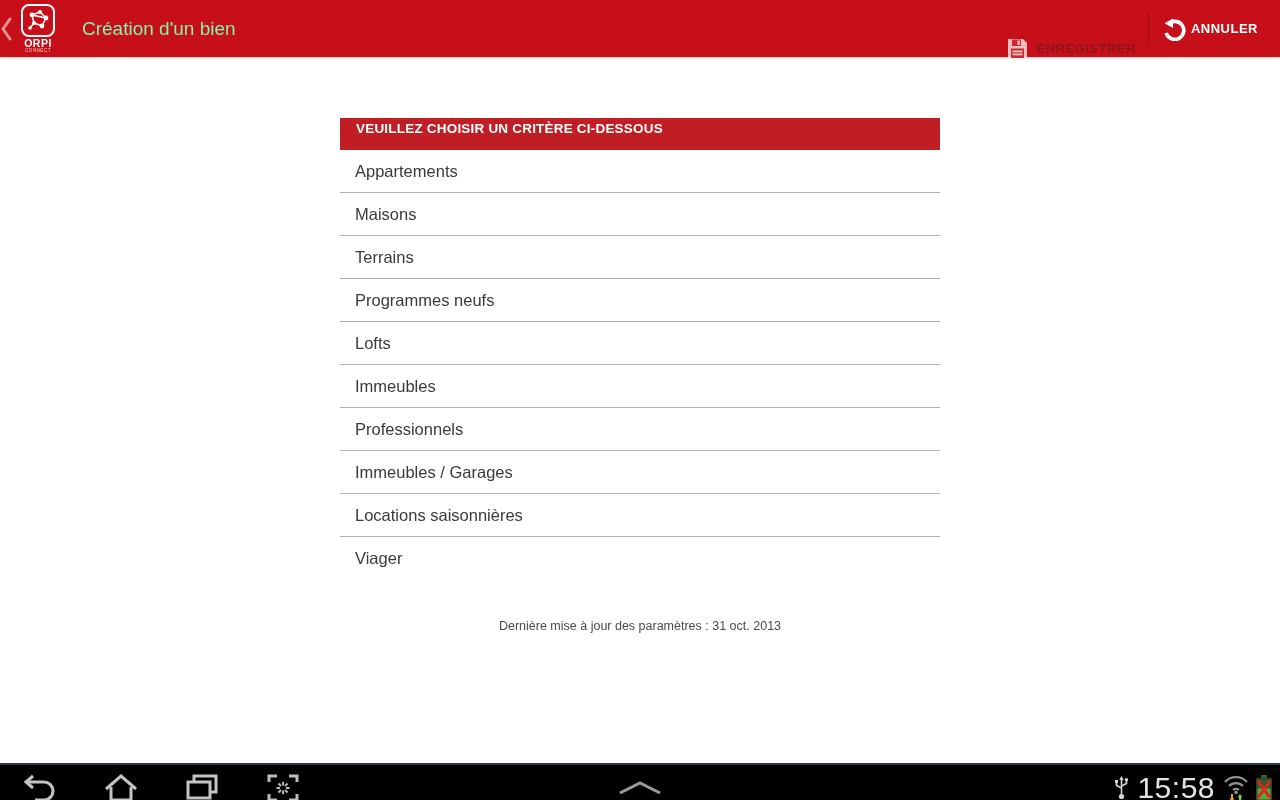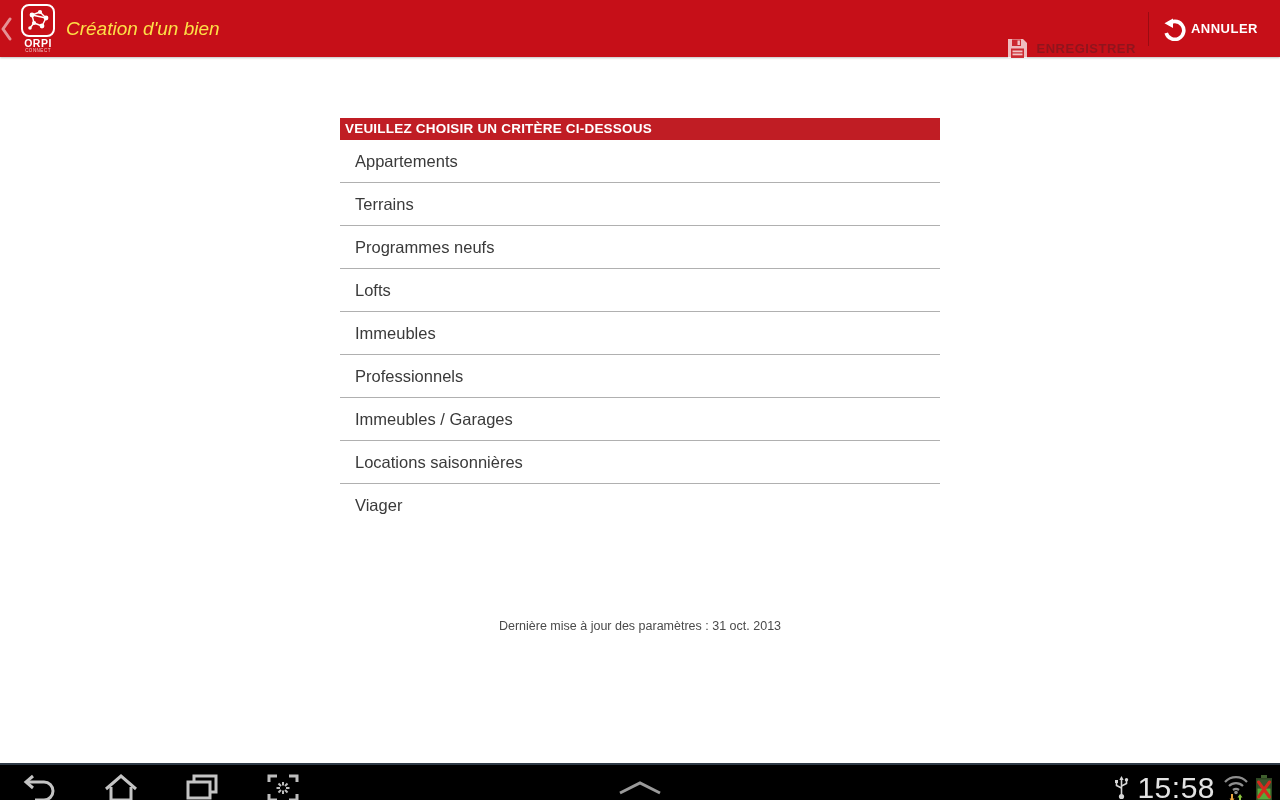--- a/index.html
+++ b/index.html
@@ -13,34 +13,34 @@
     box-shadow:0 1px 2px rgba(0,0,0,0.25);
   }
   .back-caret { width:12px; height:26px; margin-left:0; flex:0 0 auto; cursor:pointer; }
   .logo { display:flex; flex-direction:column; align-items:center; margin-left:6px; width:40px; }
   .logo-tile {
     width:34px; height:33px; border:2px solid #ffffff; border-radius:8px;
     background:#c60f18; display:flex; align-items:center; justify-content:center;
   }
   .logo-brand { color:#ffffff; font-weight:bold; font-size:10.5px; letter-spacing:0.5px; margin-top:1px; line-height:10px; }
   .logo-sub { color:rgba(255,255,255,0.75); font-size:4.5px; letter-spacing:0.5px; line-height:5px; }
-  .bar-title { color:#fde047; font-size:19px; margin-left:8px; font-weight:400;font-style:italic; }
+  .bar-title { color:#86efac; font-size:19px; margin-left:24px; font-weight:400; }
 
   .bar-actions { margin-left:auto; display:flex; align-items:center; height:100%; padding-right:10px; }
   .bar-btn { display:flex; align-items:center; height:100%; padding:0 12px; cursor:pointer; }
   .bar-btn.disabled { cursor:default;margin-top:40px; }
   .save-label { color:#8f151d; font-size:13px; font-weight:bold; letter-spacing:0.5px; margin-left:7px; }
   .cancel-label { color:#ffffff; font-size:13px; font-weight:bold; letter-spacing:0.5px; margin-left:4px; }
   .bar-sep { width:1px; height:34px; background:rgba(0,0,0,0.22); }
 
   
   .chooser { position:absolute; left:340px; top:118px; width:600px; }
   .chooser-header {
     background:#c01d24; color:#ffffff; font-size:13.5px; font-weight:bold;
-    height:22px; line-height:22px; padding-left:5px; letter-spacing:0.2px;
+    height:32px; line-height:22px; padding-left:16px; letter-spacing:0.2px;
   }
   .chooser-item {
     height:43px; line-height:43px; padding-left:15px;
     font-size:16.5px; color:#3a3a3a; border-bottom:1px solid #b0b0b0;
     background:#ffffff; cursor:pointer;
   }
   .chooser-item:last-child { border-bottom:none; }
 
   .footer-note {
     position:absolute; top:619px; left:0; width:1280px; text-align:center;
@@ -116,20 +116,21 @@
     </div>
   </div>
 </header>
 
 <section class="chooser">
   <div class="chooser-header">VEUILLEZ CHOISIR UN CRITÈRE CI-DESSOUS</div>
   <div>
 
       <div class="chooser-item">Appartements</div>
 
+      <div class="chooser-item">Maisons</div>
 
       <div class="chooser-item">Terrains</div>
 
       <div class="chooser-item">Programmes neufs</div>
 
       <div class="chooser-item">Lofts</div>
 
       <div class="chooser-item">Immeubles</div>
 
       <div class="chooser-item">Professionnels</div>

